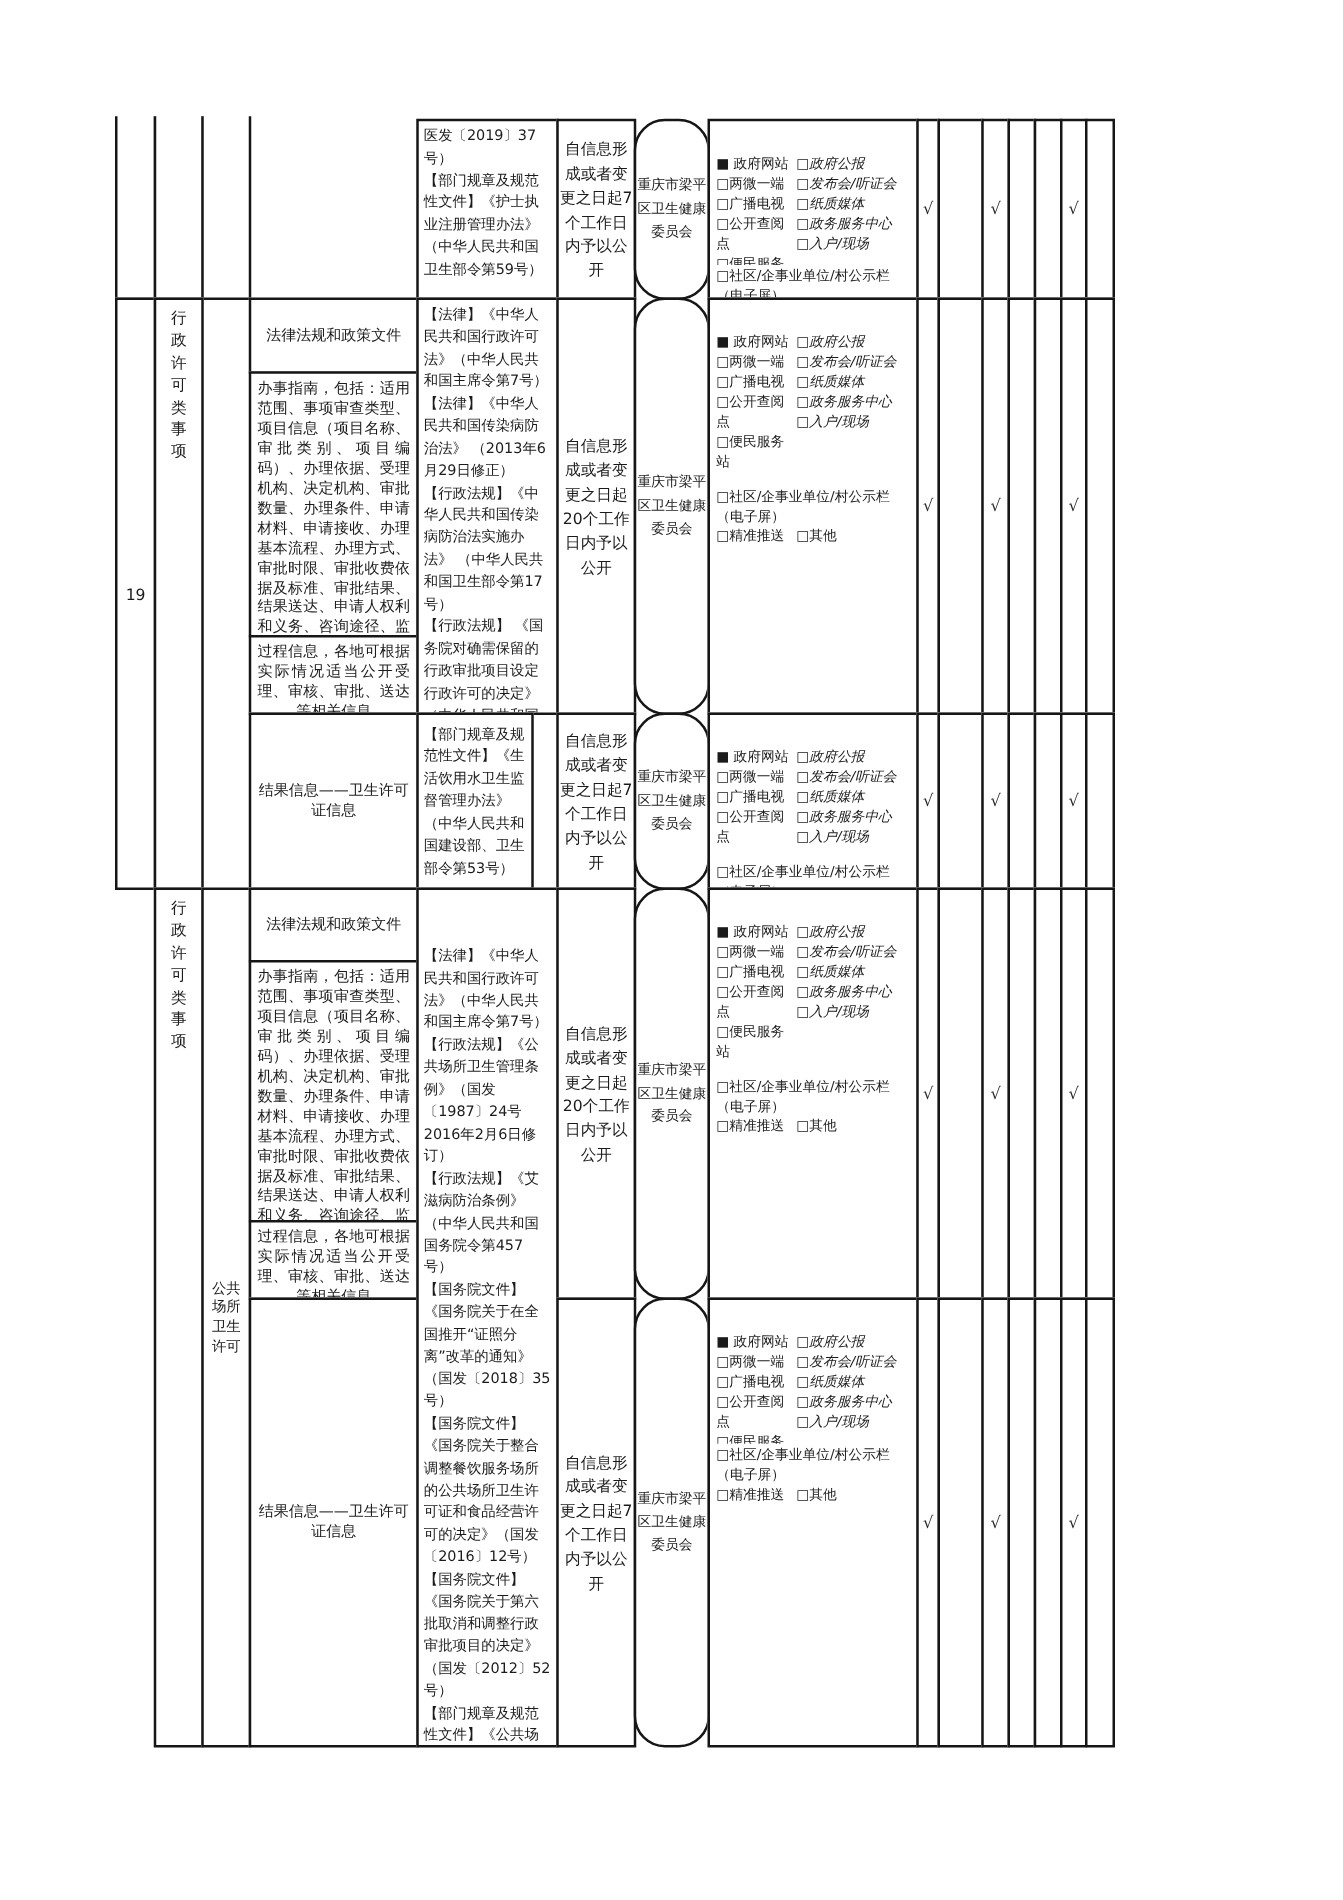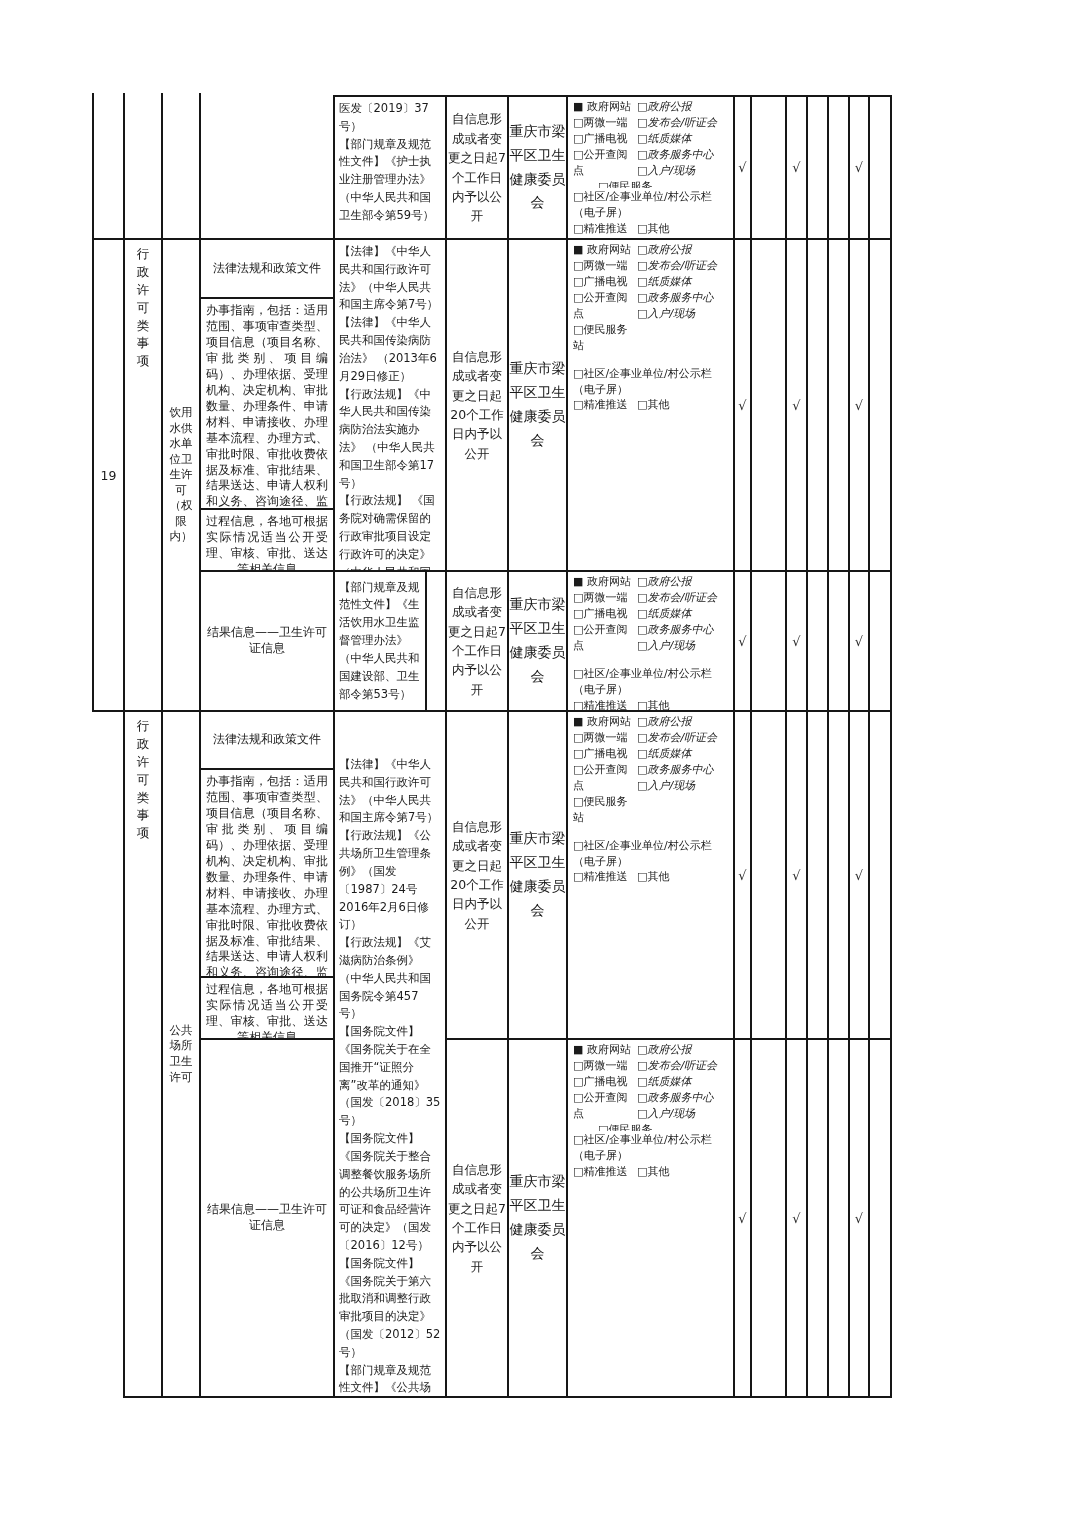--- a/index.html
+++ b/index.html
@@ -8,29 +8,29 @@
   .cell{position:absolute;box-sizing:border-box;border:2px solid #161616;background:#fff;overflow:hidden;}
   .no-top{border-top:none;}
   .cc{display:flex;align-items:center;justify-content:center;text-align:center;}
   .pre{white-space:pre-line;}
   .desc{font-size:12px;line-height:1.32;padding:2px 5px;}
   .just{font-size:12px;line-height:1.33;padding:4px 5px;text-align:justify;text-align-last:center;}
   .legal{font-size:11.5px;line-height:1.55;padding:3px 4px;text-align:left;}
   .legal-pad{padding-top:44px;}
   .vcent{display:flex;align-items:center;}
   .time{font-size:12.5px;line-height:1.55;}
-  .agency{font-size:14px;line-height:1.7;}
+  .agency{font-size:11px;line-height:1.7;border-radius:25px;}
   .num{font-size:12.5px;}
   .cat{font-size:12.5px;line-height:1.43;text-align:center;padding-top:5px;}
   .item{font-size:11.5px;line-height:1.35;padding:0 2px;}
   .chan{font-size:11px;line-height:1.45;padding:2px 3px 2px 5px;}
-  .chan-cols{display:flex;}
+  .chan-cols{display:flex;margin-top:24px;}
   .chan-left{width:64px;white-space:pre-line;}
   .chan-right{flex:1;white-space:pre-line;font-style:italic;}
-  .chan-clip{height:9px;overflow:hidden;margin-left:25px;}
+  .chan-clip{height:9px;overflow:hidden;}
   .chan-comm{margin-top:12px;}
   .chan-comm.tight{margin-top:1px;}
   .chan-bottom{display:flex;}
   .chan-bottom .push{width:64px;}
   .check{font-size:13px;display:flex;align-items:center;justify-content:center;color:#2a2a2a;}
 </style>
 </head>
 <body>
 
 <div class="page">
@@ -63,21 +63,20 @@
   </div>
 
   <div class="cell num cc" style="left:92px;top:238px;width:33px;height:474px">19</div>
   <div class="cell cat pre" style="left:123px;top:238px;width:40px;height:474px">行
 政
 许
 可
 类
 事
 项</div>
-  <div class="cell item cc" style="left:161px;top:238px;width:40px;height:474px">饮用水供水单位卫生许可（权限内）</div>
 
   <div class="cell desc cc" style="left:199px;top:238px;width:136px;height:61px">法律法规和政策文件</div>
   <div class="cell just" style="left:199px;top:297px;width:136px;height:213px">办事指南，包括：适用范围、事项审查类型、项目信息（项目名称、审批类别、项目编码）、办理依据、受理机构、决定机构、审批数量、办理条件、申请材料、申请接收、办理基本流程、办理方式、审批时限、审批收费依据及标准、审批结果、结果送达、申请人权利和义务、咨询途径、监督和投诉渠道、办公地址和时间、公开查询方式等</div>
   <div class="cell just" style="left:199px;top:508px;width:136px;height:64px">过程信息，各地可根据实际情况适当公开受理、审核、审批、送达等相关信息</div>
 
   <div class="cell legal pre" style="left:333px;top:238px;width:114px;height:334px">【法律】《中华人民共和国行政许可法》（中华人民共和国主席令第7号）
 【法律】《中华人民共和国传染病防治法》 （2013年6月29日修正）
 【行政法规】《中华人民共和国传染病防治法实施办法》 （中华人民共和国卫生部令第17号）
 【行政法规】 《国务院对确需保留的行政审批项目设定行政许可的决定》（中华人民共和国国务院令第412号）</div>
   <div class="cell time cc" style="left:445px;top:238px;width:64px;height:334px">自信息形成或者变更之日起20个工作日内予以公开</div>

